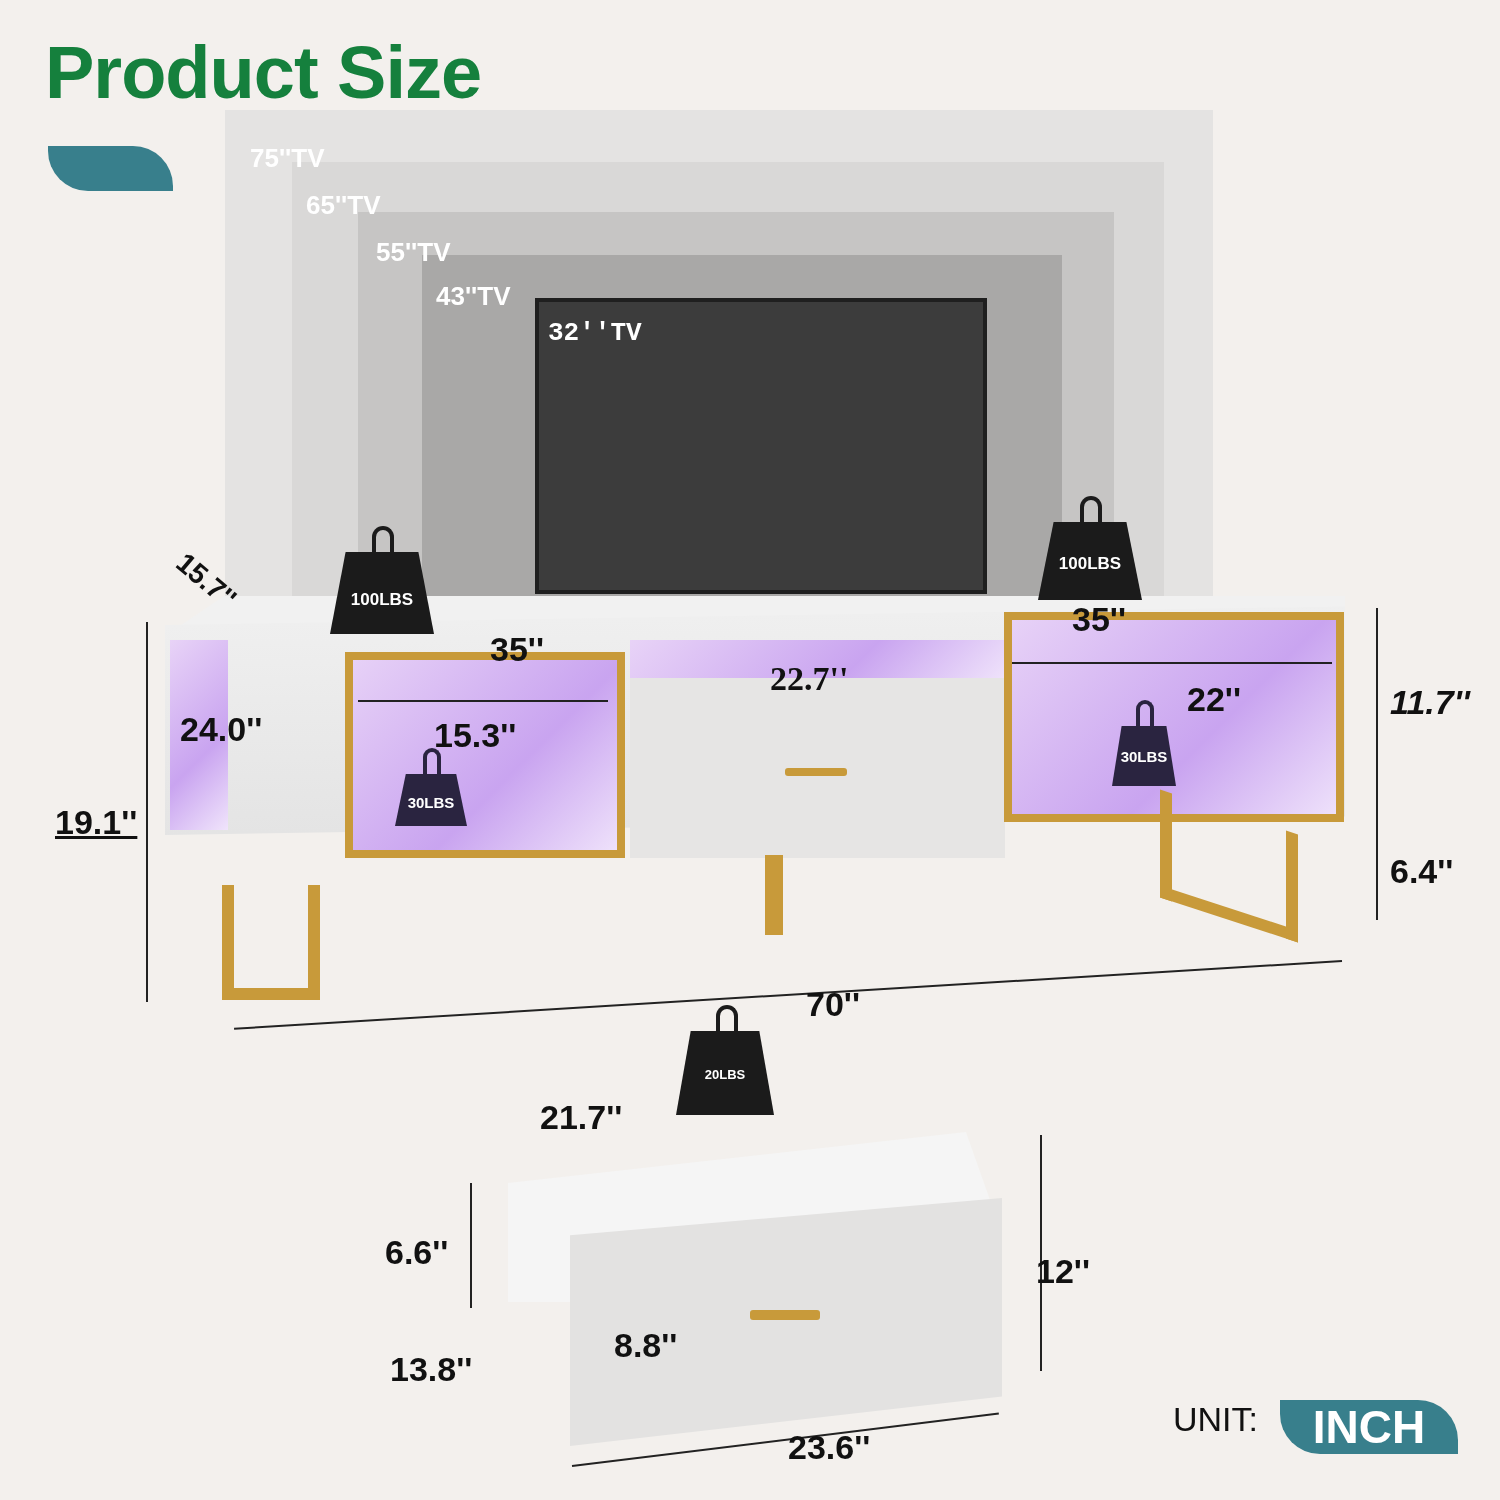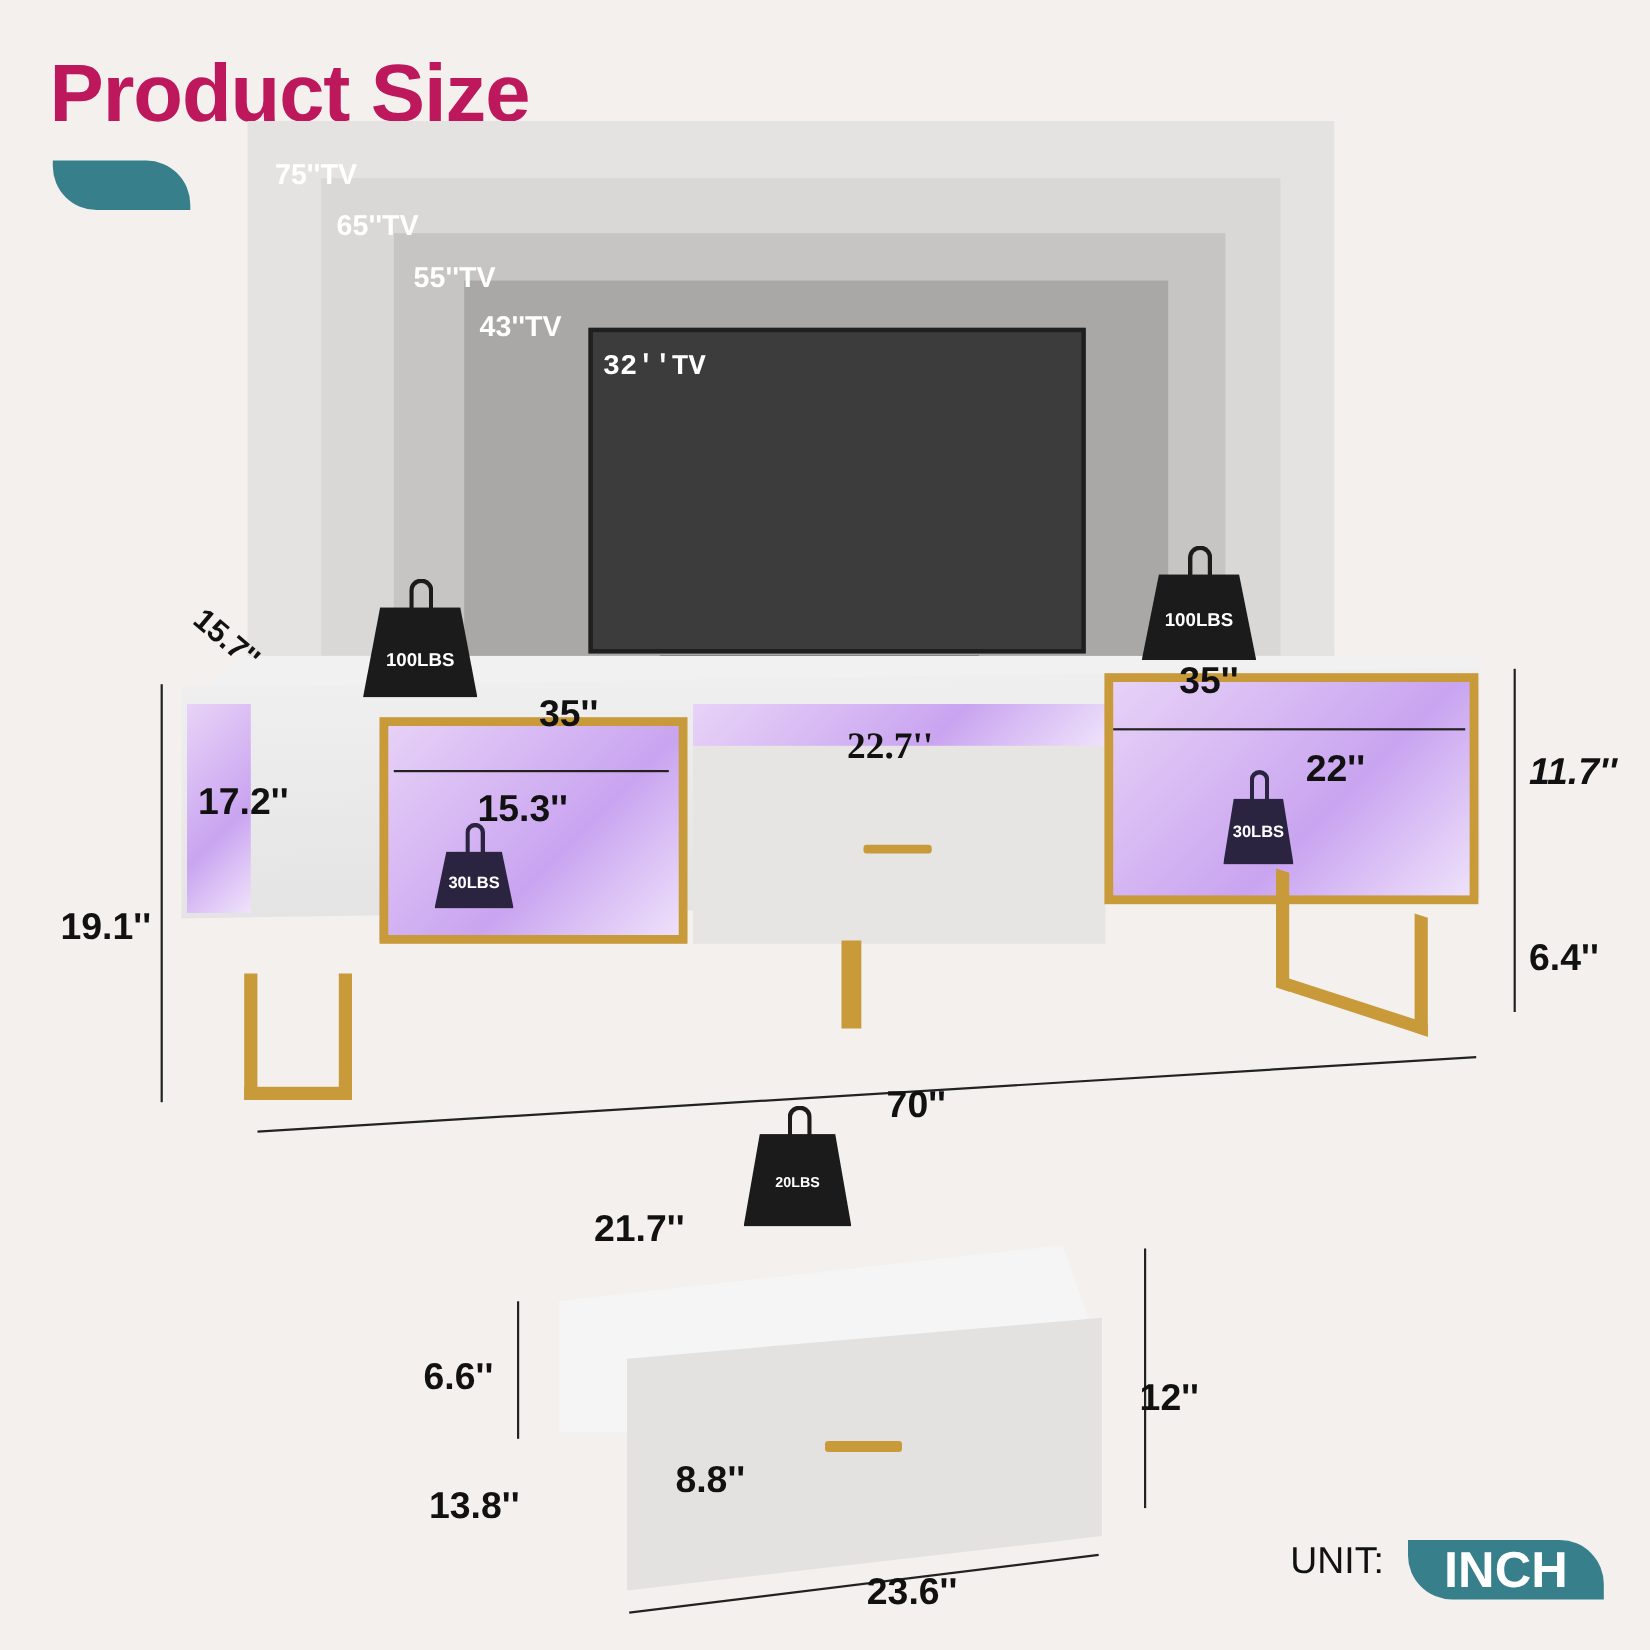--- a/index.html
+++ b/index.html
@@ -1,18 +1,18 @@
 <!DOCTYPE html>
 <html><head>
 <meta charset="utf-8">
 <style>
   html,body{margin:0;padding:0;}
   body{width:1500px;height:1500px;background:#f3f0ed;position:relative;overflow:hidden;font-family:"Liberation Sans",sans-serif;}
   .abs{position:absolute;}
-  .title{left:45px;top:42px;font-size:74px;font-weight:bold;color:#be185d;letter-spacing:-1px;}
+  .title{left:45px;top:30px;font-size:74px;font-weight:bold;color:#15803d;letter-spacing:-1px;}
   .leaf{left:48px;top:146px;width:125px;height:45px;background:#387f8c;border-radius:0 40px 0 40px;border-top-left-radius:0;}
   .tvlayer{position:absolute;}
   .tvlabel{position:absolute;font-weight:bold;color:#fff;font-size:26px;}
   .dim{position:absolute;font-weight:bold;color:#111;font-size:34px;}
   .line{position:absolute;background:#222;}
   .weight{position:absolute;}
   .weight .body{position:absolute;left:0;top:26px;background:#1b1b1b;clip-path:polygon(15% 0,85% 0,100% 100%,0 100%);}
   .weight .ring{position:absolute;border:4px solid #1b1b1b;border-bottom:none;border-radius:12px 12px 0 0;}
   .weight .wl{position:absolute;left:0;width:100%;text-align:center;color:#fff;font-weight:bold;}
   .purple .body{background:#2a2440;}
@@ -81,22 +81,22 @@
   <div class="wl" style="top:48px;font-size:15px;">30LBS</div>
 </div>
 
 <div class="line" style="left:146px;top:622px;width:2px;height:380px;"></div>
 <div class="line" style="left:1376px;top:608px;width:2px;height:312px;"></div>
 <div class="line" style="left:232px;top:960px;width:1110px;height:2px;transform:rotate(-3.5deg);transform-origin:right center;"></div>
 <div class="line" style="left:358px;top:700px;width:250px;height:2px;"></div>
 <div class="line" style="left:1012px;top:662px;width:320px;height:2px;"></div>
 
 <div class="dim" style="left:172px;top:565px;font-size:28px;transform:rotate(40deg);">15.7''</div>
-<div class="dim" style="left:180px;top:710px;">17.2''</div>
-<div class="dim" style="left:55px;top:824px;">19.1''</div>
+<div class="dim" style="left:180px;top:710px;">24.0''</div>
+<div class="dim" style="left:55px;top:803px;text-decoration:underline;">19.1''</div>
 <div class="dim" style="left:490px;top:630px;">35''</div>
 <div class="dim" style="left:1072px;top:600px;">35''</div>
 <div class="dim" style="left:434px;top:716px;">15.3''</div>
 <div class="dim" style="left:770px;top:660px;font-family:Liberation Serif, serif;">22.7''</div>
 <div class="dim" style="left:1187px;top:680px;">22''</div>
 <div class="dim" style="left:1390px;top:683px;font-style:italic;">11.7''</div>
 <div class="dim" style="left:1390px;top:852px;">6.4''</div>
 <div class="dim" style="left:806px;top:985px;">70''</div>
 
 <div class="weight" style="left:676px;top:1005px;width:98px;height:110px;">

